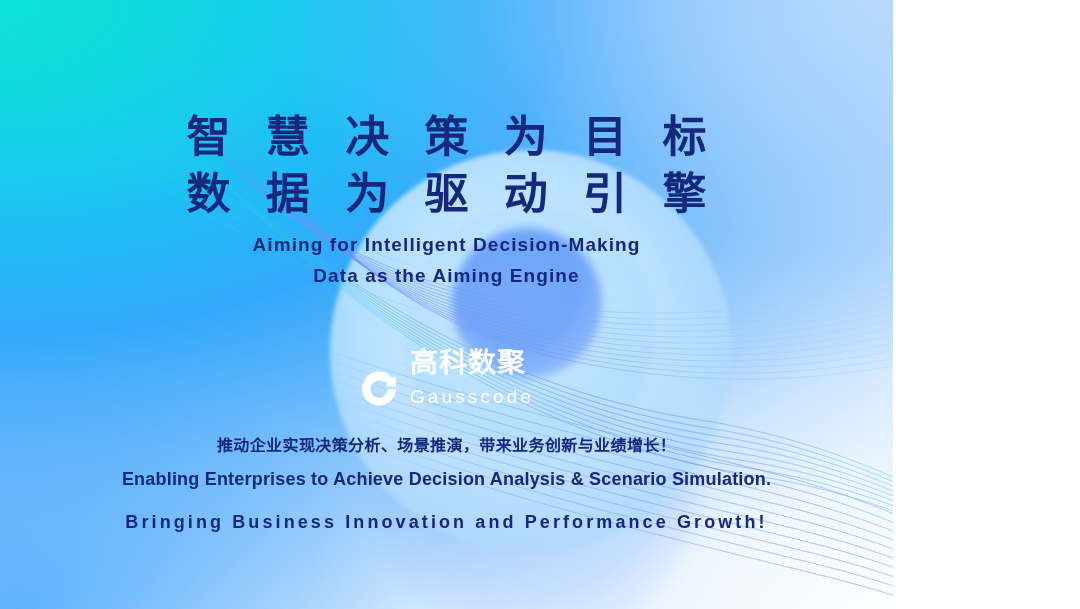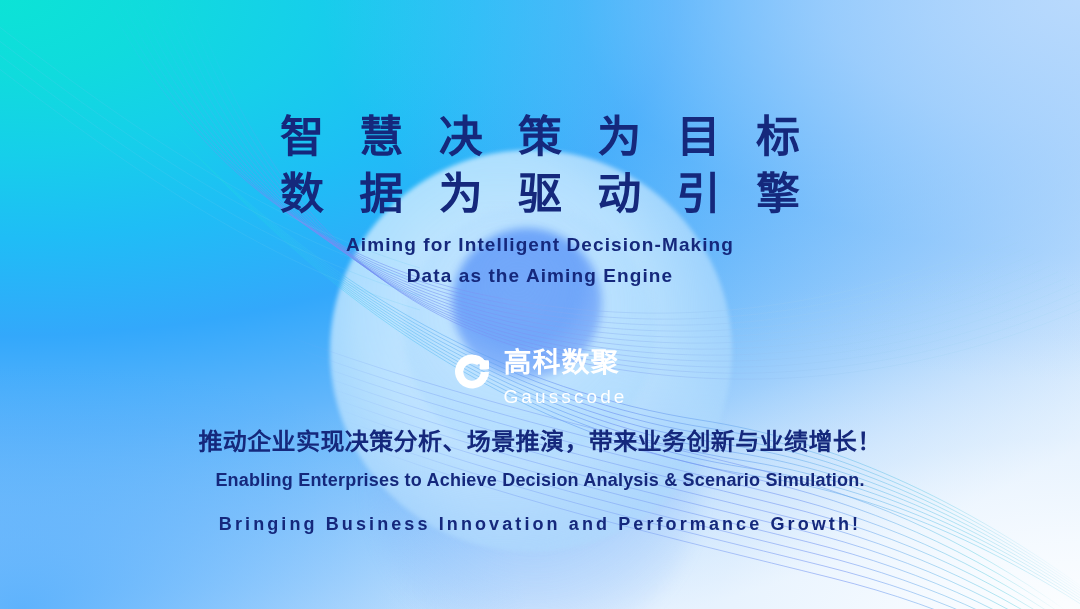--- a/index.html
+++ b/index.html
@@ -3,21 +3,21 @@
 <meta charset="utf-8">
 <title>Gausscode Banner</title>
 <style>
   html, body {
     margin: 0;
     padding: 0;
     background: #ffffff;
   }
   #banner {
     position: relative;
-    width: 1080px;
+    width: 893px;
     height: 609px;
     overflow: hidden;
     font-family: "Liberation Sans", "DejaVu Sans", sans-serif;
     background: #ef4444;
   }
 
   
   .bg-base {
     position: absolute;
     inset: 0;
@@ -149,21 +149,21 @@
     letter-spacing: 1.1px;
     font-weight: 700;
     white-space: nowrap;
   }
   .subhead .sub-line { display: block; }
 
   
   .logo-lockup {
     margin-top: 56px;
     display: flex;
-    align-items: flex-start;
+    align-items: flex-end;
     justify-content: center;
     gap: 11px;
   }
   .logo-mark { width: 40px; height: 40px; margin-top: 4px; flex: none; }
   .logo-words { display: flex; flex-direction: column; align-items: flex-start; }
   .logo-cn {
     color: #ffffff;
     font-size: 28px;
     font-weight: 700;
     line-height: 1.05;
@@ -173,23 +173,23 @@
   .logo-en {
     color: #ffffff;
     font-size: 19px;
     font-weight: 400;
     line-height: 1.25;
     letter-spacing: 3.1px;
     margin-top: 8px;
   }
 
   .tagline-cn {
-    margin-top: 17px;
+    margin-top: 26px;
     color: #15287c;
-    font-size: 24px;
+    font-size: 16px;
     font-weight: 700;
     letter-spacing: 0.4px;
     line-height: 1.35;
     white-space: nowrap;
     font-family: "DejaVu Sans", "Liberation Sans", sans-serif;
   }
   .tagline-en {
     margin-top: 9px;
     color: #15287c;
     font-size: 18px;

